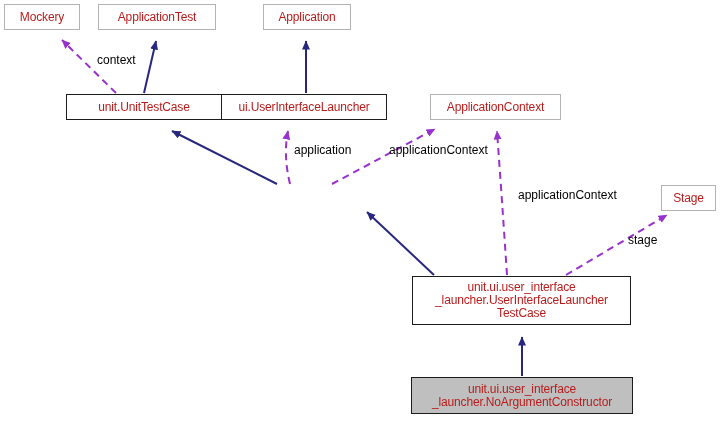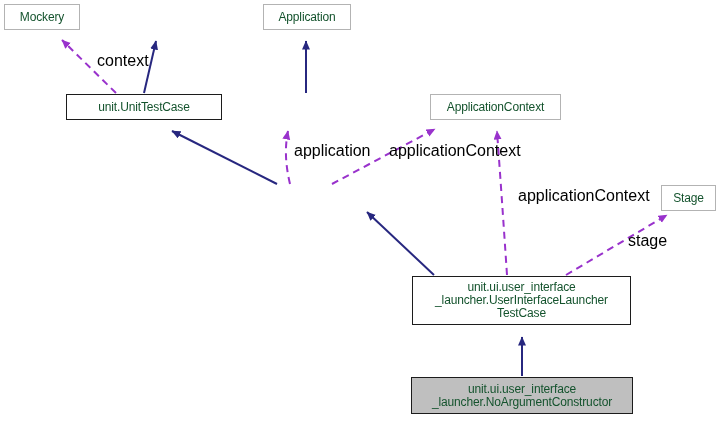--- a/index.html
+++ b/index.html
@@ -25,40 +25,40 @@
     height: 425px;
   }
   .node {
     position: absolute;
     box-sizing: border-box;
     display: flex;
     align-items: center;
     justify-content: center;
     text-align: center;
     background: #ffffff;
-    color: #14532d;
+    color: #b91c1c;
     font-size: 12px;
     line-height: 13px;
     letter-spacing: -0.15px;
     white-space: pre-line;
     z-index: 3;
   }
   .node.outer {
     border: 1px solid #b3b3b3;
   }
   .node.inner {
     border: 1.5px solid #1c1c1c;
   }
   .node.current {
     border: 1.5px solid #1c1c1c;
     background: #bfbfbf;
   }
   .edge-label {
     position: absolute;
-    font-size: 16px;
+    font-size: 12px;
     line-height: 13px;
     color: #000000;
     white-space: nowrap;
     background: transparent;
     z-index: 4;
   }
 </style>
 </head>
 <body>
 
@@ -92,29 +92,35 @@
 
     <path d="M 566,275 L 667,215" stroke="#9932cc" stroke-width="2" fill="none" stroke-dasharray="7,5" marker-end="url(#arrow-assoc)"></path>
 
     <path d="M 522,376 L 522,337" stroke="#27277f" stroke-width="2" fill="none" marker-end="url(#arrow-inherit)"></path>
   </svg>
 
   <div class="node outer" style="left:4px; top:4px; width:76px; height:26px;">
     <span>Mockery</span>
   </div>
 
+  <div class="node outer" style="left:98px; top:4px; width:118px; height:26px;">
+    <span>ApplicationTest</span>
+  </div>
 
   <div class="node outer" style="left:263px; top:4px; width:88px; height:26px;">
     <span>Application</span>
   </div>
 
   <div class="node inner" style="left:66px; top:94px; width:156px; height:26px;">
     <span>unit.UnitTestCase</span>
   </div>
 
+  <div class="node inner" style="left:221px; top:94px; width:166px; height:26px;">
+    <span>ui.UserInterfaceLauncher</span>
+  </div>
 
   <div class="node outer" style="left:430px; top:94px; width:131px; height:26px;">
     <span>ApplicationContext</span>
   </div>
 
 
   <div class="node outer" style="left:661px; top:185px; width:55px; height:26px;">
     <span>Stage</span>
   </div>
 

